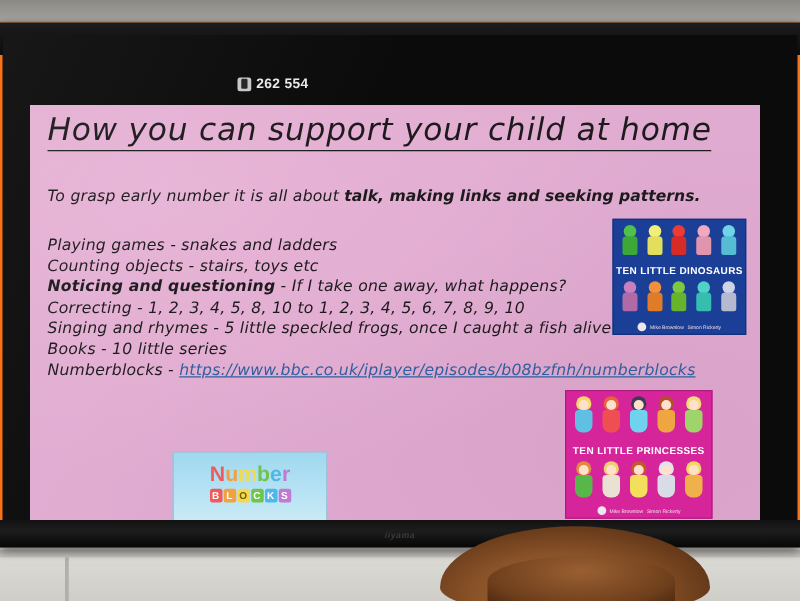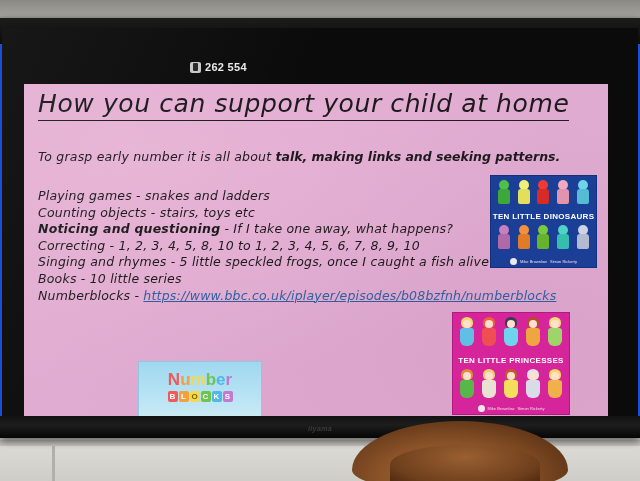--- a/index.html
+++ b/index.html
@@ -15,21 +15,21 @@
       background:linear-gradient(180deg,#8b8983 0%,#a3a19b 60%,#7a7873 100%);}
   .wall-lower{position:absolute;left:0;top:440px;width:100%;height:41px;
       background:linear-gradient(180deg,#b9b7b2 0%,#d6d4cf 30%,#c9c7c2 100%);}
   .wall-board{position:absolute;left:0;top:446px;width:640px;height:35px;
       background:linear-gradient(180deg,#dcdad5 0%,#cfcdc8 100%);}
   .wall-seam{position:absolute;left:52px;top:446px;width:3px;height:35px;
       background:#b2b0ab;}
 
   
   .tv{position:absolute;left:0px;top:18px;width:640px;height:420px;
-      background:#1d4ed8;
+      background:#f97316;
       box-shadow:0 3px 8px rgba(0,0,0,.55);}
   .tv-bezel-top{position:absolute;left:0;top:0;width:100%;height:26px;
       background:linear-gradient(180deg,#1c1c1c 0%,#0c0c0c 100%);}
   .tv-bezel-bottom{position:absolute;left:0;bottom:0;width:100%;height:22px;
       background:linear-gradient(180deg,#121212 0%,#1d1d1d 40%,#060606 100%);}
   .tv-brand{position:absolute;left:50%;transform:translateX(-50%);
       bottom:6px;color:#3a3a3a;font-size:7px;font-style:italic;
       font-weight:bold;letter-spacing:.4px;font-family:"Liberation Sans",sans-serif;}
   .tv-screen{position:absolute;left:2px;top:10px;width:636px;height:392px;
       background:#0b0b0b;overflow:hidden;}

